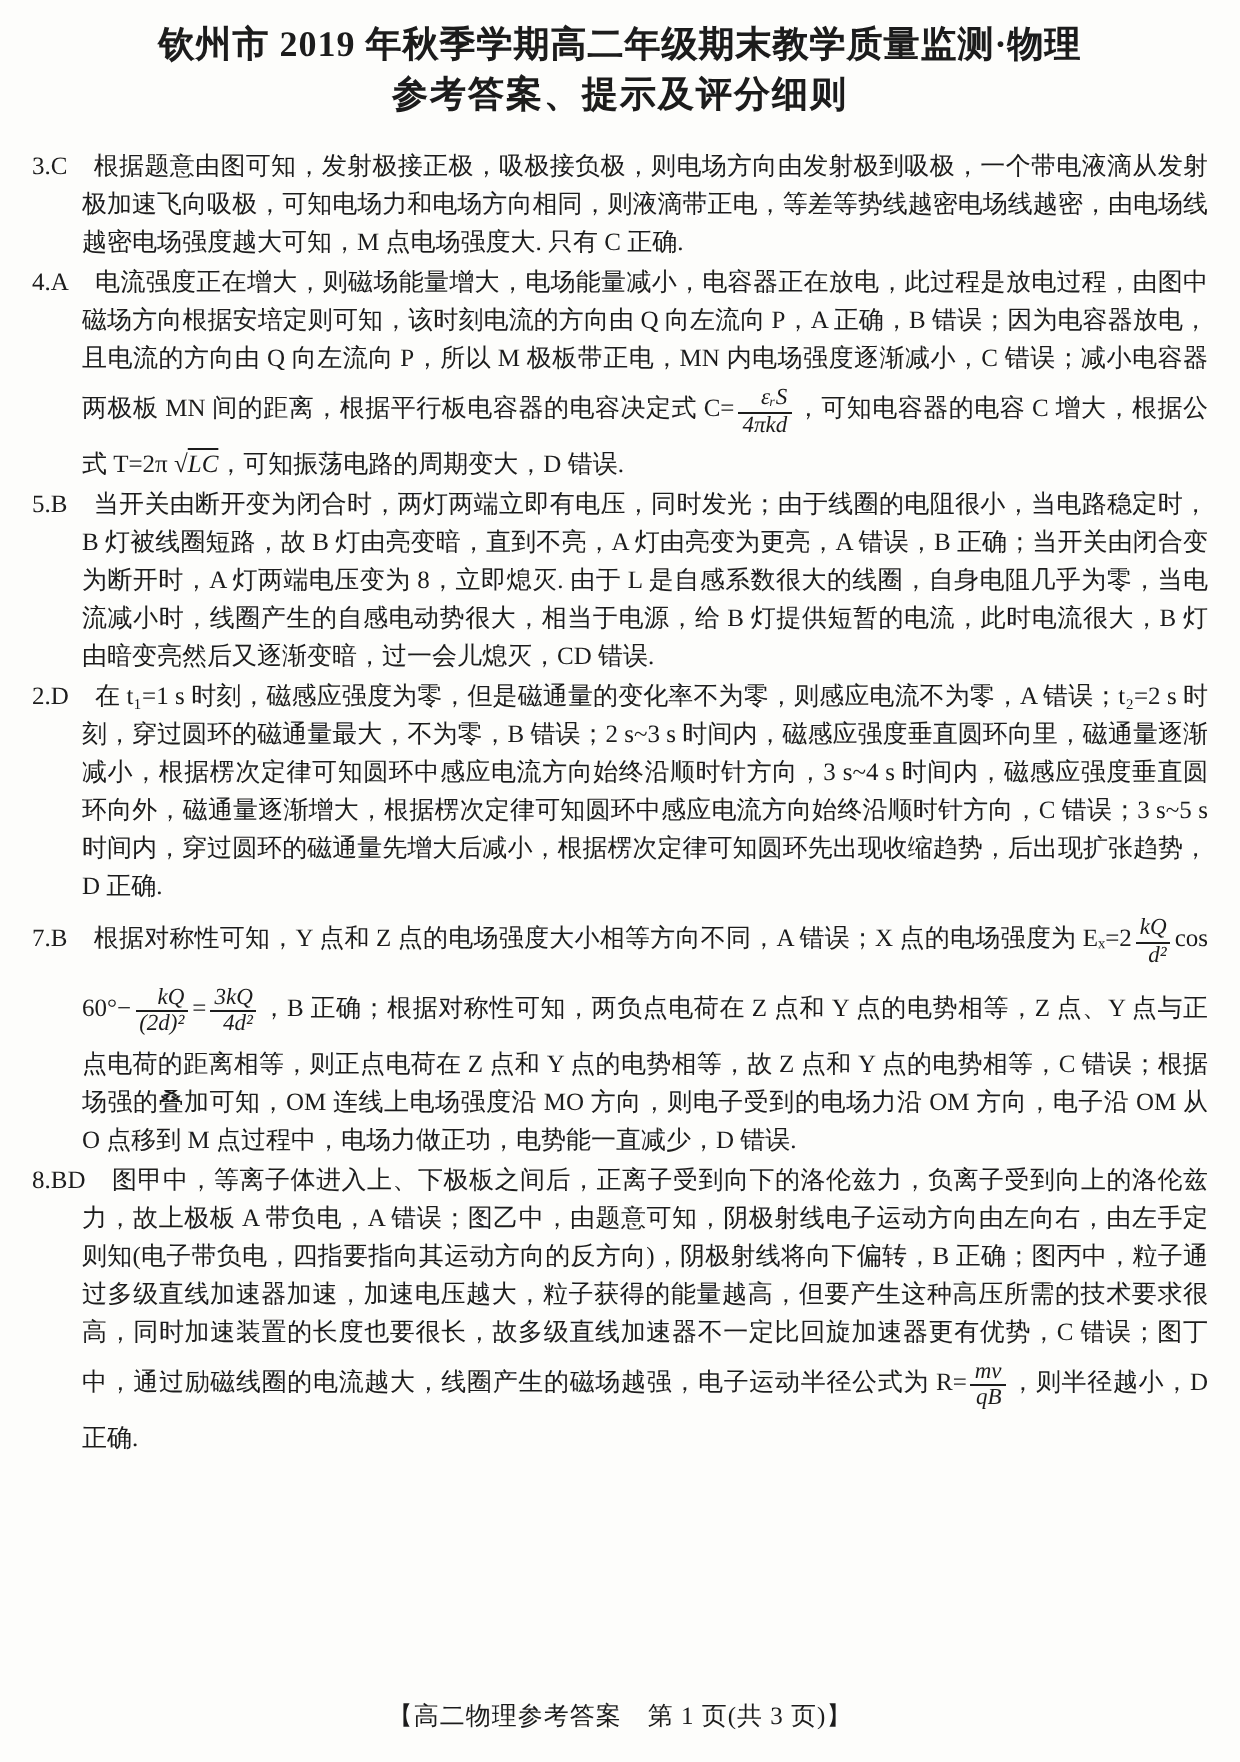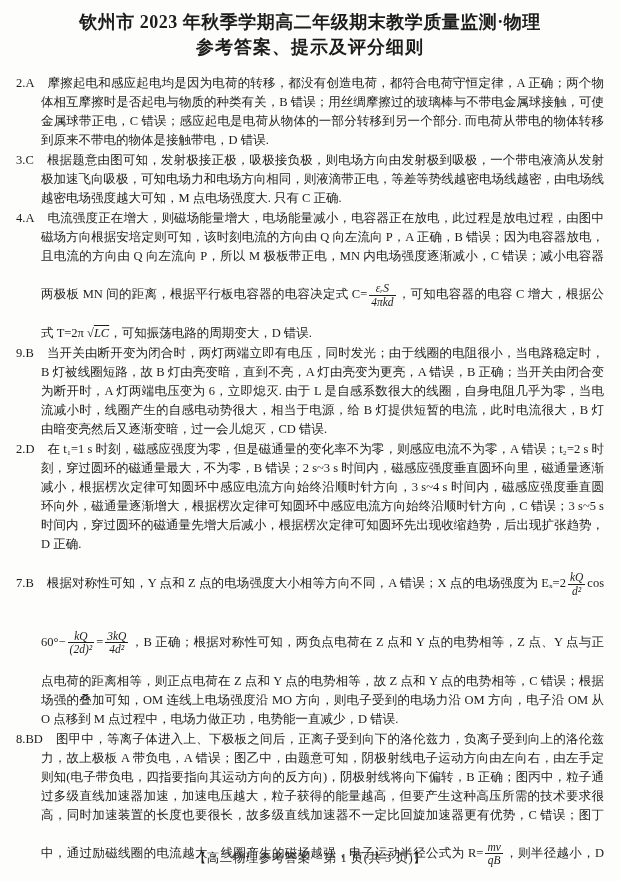--- a/index.html
+++ b/index.html
@@ -43,59 +43,56 @@
     text-indent:-25px;
     margin:0 0 1px 0;
   }
   .item-label{
     margin-right:13px;
     white-space:nowrap;
   }
   .frac{
     display:inline-block;
     vertical-align:-0.65em;
-    text-align:center;
+    text-align:right;
     line-height:1.1;
     font-style:italic;
     font-size:11.5px;
-    margin:16px 2px;
+    margin:4px 2px;
     text-indent:0;
   }
   .frac .num{display:block;border-bottom:1px solid #1c1c1c;padding:0 2px;}
   .frac .den{display:block;padding:0 2px;}
   .sqrt{white-space:nowrap;font-style:italic;font-family:Liberation Serif, serif;}
   .sqrt-body{text-decoration:overline;}
   .footer{
     position:absolute;
     left:0;bottom:14px;
     width:100%;
     text-align:center;
     font-size:12.5px;
     letter-spacing:0.5px;
   }
 </style>
 </head>
 <body>
 
 <div class="page">
-  <h1 class="doc-title">钦州市 2023 年秋季学期高二年级期末教学质量监测·物理</h1>
+  <h1 class="doc-title">钦州市 2019 年秋季学期高二年级期末教学质量监测·物理</h1>
   <h2 class="doc-subtitle">参考答案、提示及评分细则</h2>
 
   <ol class="answers" id="answers">
-      <li class="answer-item">
-    <span class="item-label">2.A</span><span class="item-body">摩擦起电和感应起电均是因为电荷的转移，都没有创造电荷，都符合电荷守恒定律，A 正确；两个物体相互摩擦时是否起电与物质的种类有关，B 错误；用丝绸摩擦过的玻璃棒与不带电金属球接触，可使金属球带正电，C 错误；感应起电是电荷从物体的一部分转移到另一个部分. 而电荷从带电的物体转移到原来不带电的物体是接触带电，D 错误.</span>
-  </li>
       <li class="answer-item">
     <span class="item-label">3.C</span><span class="item-body">根据题意由图可知，发射极接正极，吸极接负极，则电场方向由发射极到吸极，一个带电液滴从发射极加速飞向吸极，可知电场力和电场方向相同，则液滴带正电，等差等势线越密电场线越密，由电场线越密电场强度越大可知，M 点电场强度大. 只有 C 正确.</span>
   </li>
       <li class="answer-item">
     <span class="item-label">4.A</span><span class="item-body">电流强度正在增大，则磁场能量增大，电场能量减小，电容器正在放电，此过程是放电过程，由图中磁场方向根据安培定则可知，该时刻电流的方向由 Q 向左流向 P，A 正确，B 错误；因为电容器放电，且电流的方向由 Q 向左流向 P，所以 M 极板带正电，MN 内电场强度逐渐减小，C 错误；减小电容器两极板 MN 间的距离，根据平行板电容器的电容决定式 C=<span class="frac"><span class="num">εᵣS</span><span class="den">4πkd</span></span>，可知电容器的电容 C 增大，根据公式 T=2π <span class="sqrt">√<span class="sqrt-body">LC</span></span>，可知振荡电路的周期变大，D 错误.</span>
   </li>
       <li class="answer-item">
-    <span class="item-label">9.B</span><span class="item-body">当开关由断开变为闭合时，两灯两端立即有电压，同时发光；由于线圈的电阻很小，当电路稳定时，B 灯被线圈短路，故 B 灯由亮变暗，直到不亮，A 灯由亮变为更亮，A 错误，B 正确；当开关由闭合变为断开时，A 灯两端电压变为 6，立即熄灭. 由于 L 是自感系数很大的线圈，自身电阻几乎为零，当电流减小时，线圈产生的自感电动势很大，相当于电源，给 B 灯提供短暂的电流，此时电流很大，B 灯由暗变亮然后又逐渐变暗，过一会儿熄灭，CD 错误.</span>
+    <span class="item-label">5.B</span><span class="item-body">当开关由断开变为闭合时，两灯两端立即有电压，同时发光；由于线圈的电阻很小，当电路稳定时，B 灯被线圈短路，故 B 灯由亮变暗，直到不亮，A 灯由亮变为更亮，A 错误，B 正确；当开关由闭合变为断开时，A 灯两端电压变为 8，立即熄灭. 由于 L 是自感系数很大的线圈，自身电阻几乎为零，当电流减小时，线圈产生的自感电动势很大，相当于电源，给 B 灯提供短暂的电流，此时电流很大，B 灯由暗变亮然后又逐渐变暗，过一会儿熄灭，CD 错误.</span>
   </li>
       <li class="answer-item">
     <span class="item-label">2.D</span><span class="item-body">在 t₁=1 s 时刻，磁感应强度为零，但是磁通量的变化率不为零，则感应电流不为零，A 错误；t₂=2 s 时刻，穿过圆环的磁通量最大，不为零，B 错误；2 s~3 s 时间内，磁感应强度垂直圆环向里，磁通量逐渐减小，根据楞次定律可知圆环中感应电流方向始终沿顺时针方向，3 s~4 s 时间内，磁感应强度垂直圆环向外，磁通量逐渐增大，根据楞次定律可知圆环中感应电流方向始终沿顺时针方向，C 错误；3 s~5 s 时间内，穿过圆环的磁通量先增大后减小，根据楞次定律可知圆环先出现收缩趋势，后出现扩张趋势，D 正确.</span>
   </li>
       <li class="answer-item">
     <span class="item-label">7.B</span><span class="item-body">根据对称性可知，Y 点和 Z 点的电场强度大小相等方向不同，A 错误；X 点的电场强度为 Eₓ=2<span class="frac"><span class="num">kQ</span><span class="den">d²</span></span>cos 60°−<span class="frac"><span class="num">kQ</span><span class="den">(2d)²</span></span>=<span class="frac"><span class="num">3kQ</span><span class="den">4d²</span></span>，B 正确；根据对称性可知，两负点电荷在 Z 点和 Y 点的电势相等，Z 点、Y 点与正点电荷的距离相等，则正点电荷在 Z 点和 Y 点的电势相等，故 Z 点和 Y 点的电势相等，C 错误；根据场强的叠加可知，OM 连线上电场强度沿 MO 方向，则电子受到的电场力沿 OM 方向，电子沿 OM 从 O 点移到 M 点过程中，电场力做正功，电势能一直减少，D 错误.</span>
   </li>
       <li class="answer-item">
     <span class="item-label">8.BD</span><span class="item-body">图甲中，等离子体进入上、下极板之间后，正离子受到向下的洛伦兹力，负离子受到向上的洛伦兹力，故上极板 A 带负电，A 错误；图乙中，由题意可知，阴极射线电子运动方向由左向右，由左手定则知(电子带负电，四指要指向其运动方向的反方向)，阴极射线将向下偏转，B 正确；图丙中，粒子通过多级直线加速器加速，加速电压越大，粒子获得的能量越高，但要产生这种高压所需的技术要求很高，同时加速装置的长度也要很长，故多级直线加速器不一定比回旋加速器更有优势，C 错误；图丁中，通过励磁线圈的电流越大，线圈产生的磁场越强，电子运动半径公式为 R=<span class="frac"><span class="num">mv</span><span class="den">qB</span></span>，则半径越小，D 正确.</span>
   </li>

